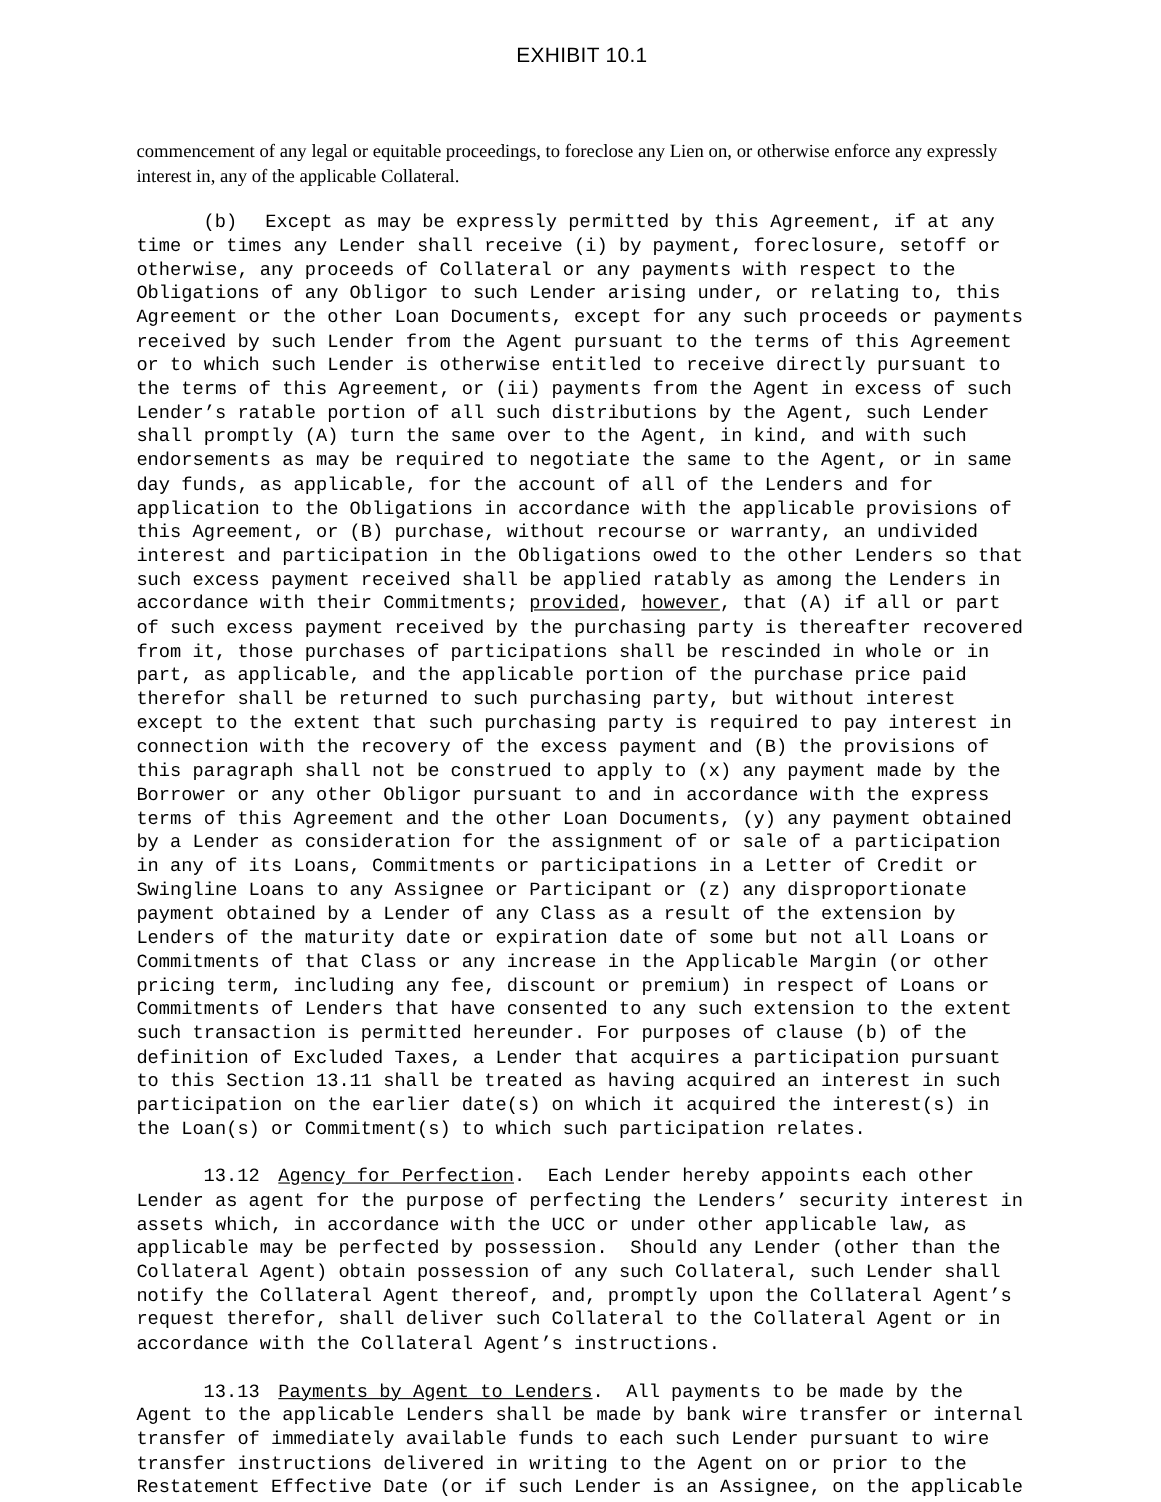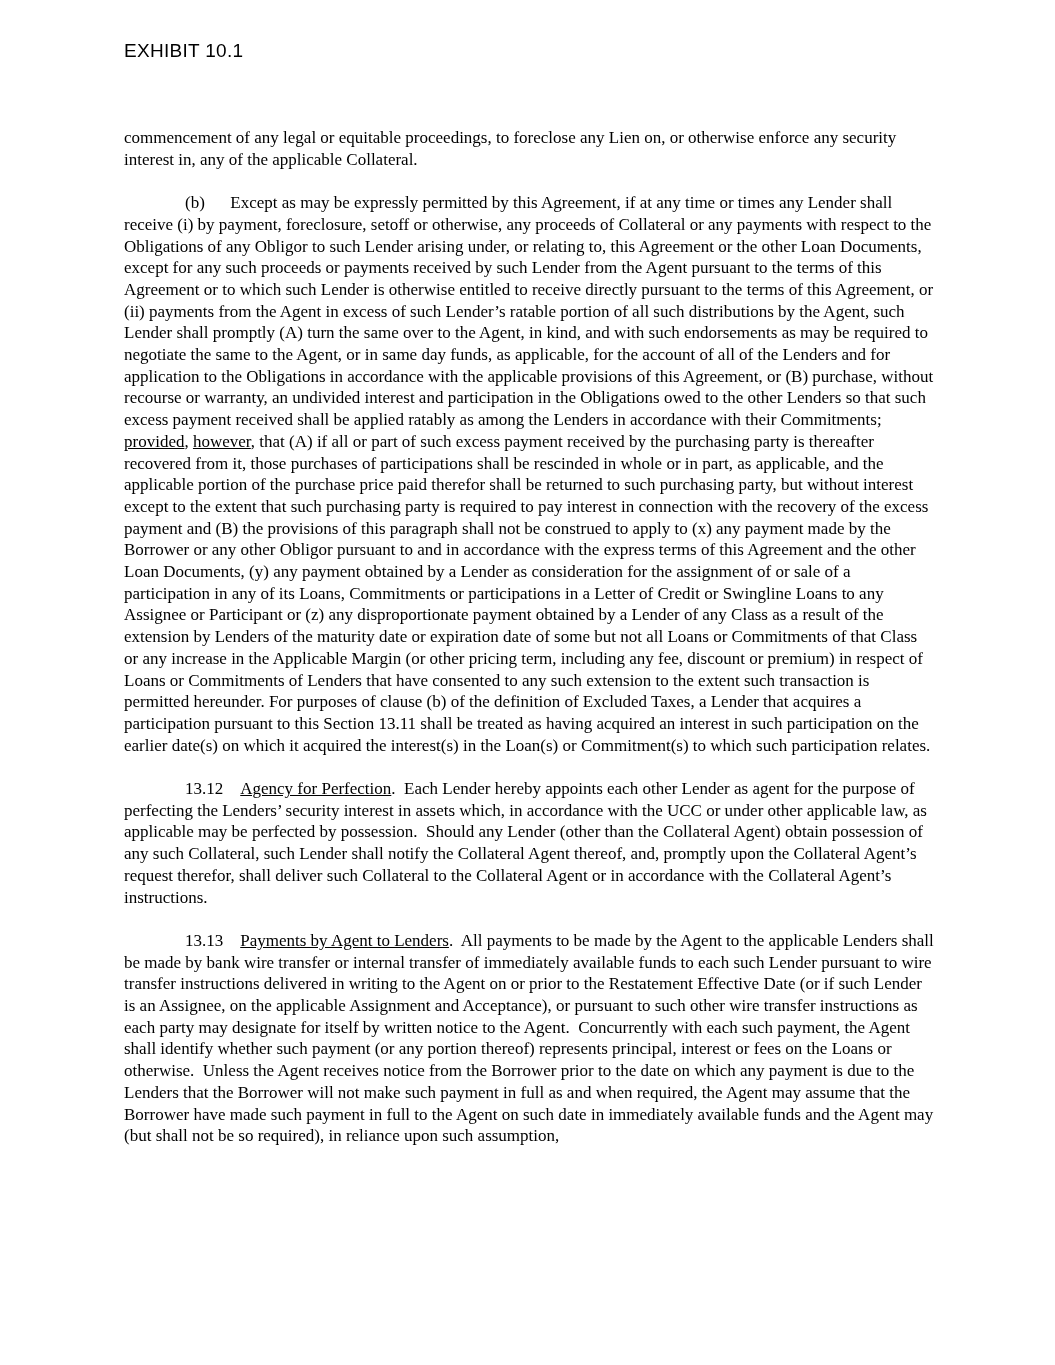--- a/index.html
+++ b/index.html
@@ -18,30 +18,31 @@
     color: #000000;
     font-family: "Liberation Serif", "DejaVu Serif", serif;
     font-size: 17px;
     line-height: 21.7px;
     text-align: left;
   }
   .exhibit-header {
     font-family: "Liberation Sans", "DejaVu Sans", sans-serif;
     font-size: 19px;
     line-height: 22px;
-    text-align: left;
+    text-align: center;
     margin: 0 0 65px 0;
     letter-spacing: 0.3px;
   }
   .para {
     margin: 0 0 21.7px 0;
     white-space: pre-wrap;
   }
   .para.indent {
     text-indent: 61px;
+    font-family: Liberation Mono, monospace;
   }
   .u {
     text-decoration: underline;
   }
   .page-footer {
     position: absolute;
     left: 0;
     right: 0;
     top: 1262px;
     text-align: center;
@@ -51,19 +52,19 @@
 </style>
 </head>
 <body>
 
 <div class="page">
   <div class="exhibit-header">
     <span>EXHIBIT 10.1</span>
   </div>
 
   <div id="doc-body">
-      <p class="para"><span>commencement of any legal or equitable proceedings, to foreclose any Lien on, or otherwise enforce any security interest in, any of the applicable Collateral.</span></p>
+      <p class="para"><span>commencement of any legal or equitable proceedings, to foreclose any Lien on, or otherwise enforce any expressly interest in, any of the applicable Collateral.</span></p>
       <p class="para indent"><span>(b)  Except as may be expressly permitted by this Agreement, if at any time or times any Lender shall receive (i) by payment, foreclosure, setoff or otherwise, any proceeds of Collateral or any payments with respect to the Obligations of any Obligor to such Lender arising under, or relating to, this Agreement or the other Loan Documents, except for any such proceeds or payments received by such Lender from the Agent pursuant to the terms of this Agreement or to which such Lender is otherwise entitled to receive directly pursuant to the terms of this Agreement, or (ii) payments from the Agent in excess of such Lender’s ratable portion of all such distributions by the Agent, such Lender shall promptly (A) turn the same over to the Agent, in kind, and with such endorsements as may be required to negotiate the same to the Agent, or in same day funds, as applicable, for the account of all of the Lenders and for application to the Obligations in accordance with the applicable provisions of this Agreement, or (B) purchase, without recourse or warranty, an undivided interest and participation in the Obligations owed to the other Lenders so that such excess payment received shall be applied ratably as among the Lenders in accordance with their Commitments; </span><span class="u">provided</span><span>, </span><span class="u">however</span><span>, that (A) if all or part of such excess payment received by the purchasing party is thereafter recovered from it, those purchases of participations shall be rescinded in whole or in part, as applicable, and the applicable portion of the purchase price paid therefor shall be returned to such purchasing party, but without interest except to the extent that such purchasing party is required to pay interest in connection with the recovery of the excess payment and (B) the provisions of this paragraph shall not be construed to apply to (x) any payment made by the Borrower or any other Obligor pursuant to and in accordance with the express terms of this Agreement and the other Loan Documents, (y) any payment obtained by a Lender as consideration for the assignment of or sale of a participation in any of its Loans, Commitments or participations in a Letter of Credit or Swingline Loans to any Assignee or Participant or (z) any disproportionate payment obtained by a Lender of any Class as a result of the extension by Lenders of the maturity date or expiration date of some but not all Loans or Commitments of that Class or any increase in the Applicable Margin (or other pricing term, including any fee, discount or premium) in respect of Loans or Commitments of Lenders that have consented to any such extension to the extent such transaction is permitted hereunder. For purposes of clause (b) of the definition of Excluded Taxes, a Lender that acquires a participation pursuant to this Section 13.11 shall be treated as having acquired an interest in such participation on the earlier date(s) on which it acquired the interest(s) in the Loan(s) or Commitment(s) to which such participation relates.</span></p>
       <p class="para indent"><span>13.12  </span><span class="u">Agency for Perfection</span><span>.  Each Lender hereby appoints each other Lender as agent for the purpose of perfecting the Lenders’ security interest in assets which, in accordance with the UCC or under other applicable law, as applicable may be perfected by possession.  Should any Lender (other than the Collateral Agent) obtain possession of any such Collateral, such Lender shall notify the Collateral Agent thereof, and, promptly upon the Collateral Agent’s request therefor, shall deliver such Collateral to the Collateral Agent or in accordance with the Collateral Agent’s instructions.</span></p>
       <p class="para indent"><span>13.13  </span><span class="u">Payments by Agent to Lenders</span><span>.  All payments to be made by the Agent to the applicable Lenders shall be made by bank wire transfer or internal transfer of immediately available funds to each such Lender pursuant to wire transfer instructions delivered in writing to the Agent on or prior to the Restatement Effective Date (or if such Lender is an Assignee, on the applicable Assignment and Acceptance), or pursuant to such other wire transfer instructions as each party may designate for itself by written notice to the Agent.  Concurrently with each such payment, the Agent shall identify whether such payment (or any portion thereof) represents principal, interest or fees on the Loans or otherwise.  Unless the Agent receives notice from the Borrower prior to the date on which any payment is due to the Lenders that the Borrower will not make such payment in full as and when required, the Agent may assume that the Borrower have made such payment in full to the Agent on such date in immediately available funds and the Agent may (but shall not be so required), in reliance upon such assumption,</span></p>
     </div>
 
 </div>
 
 </body></html>

